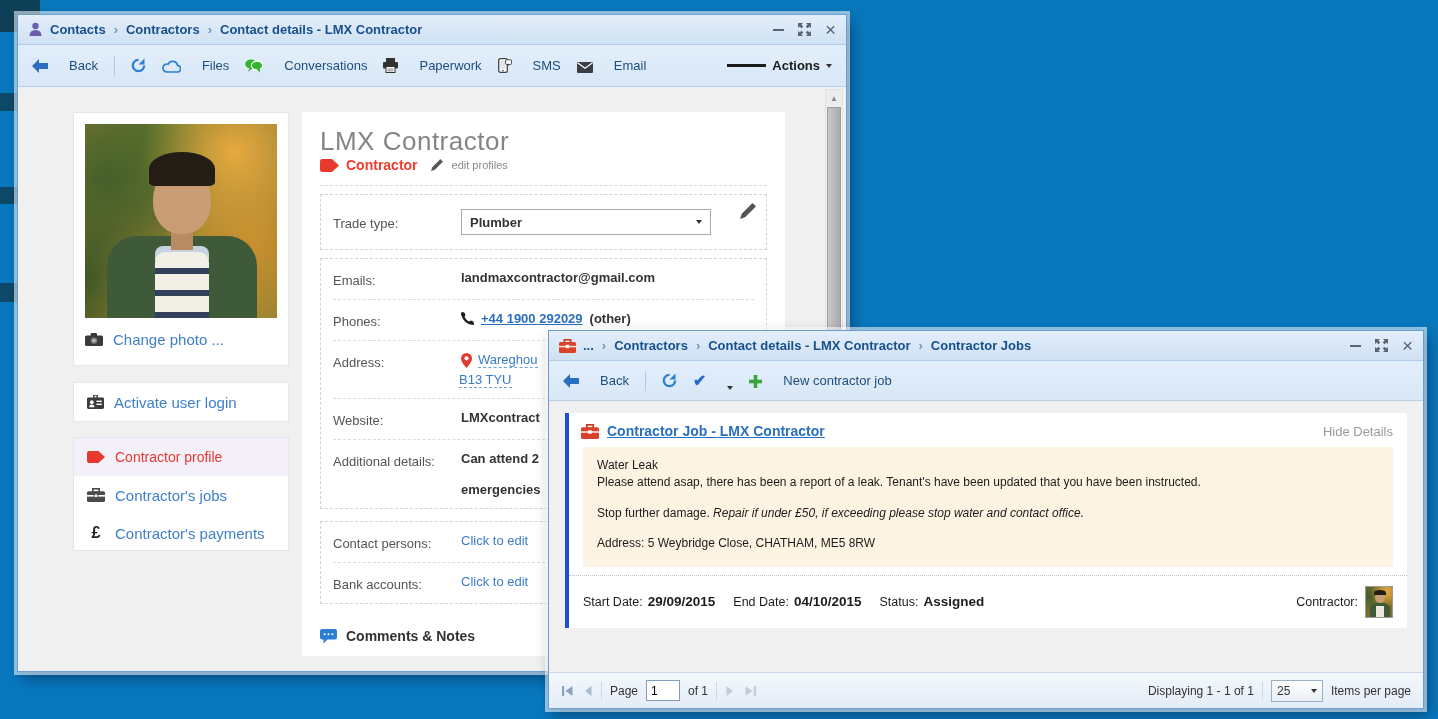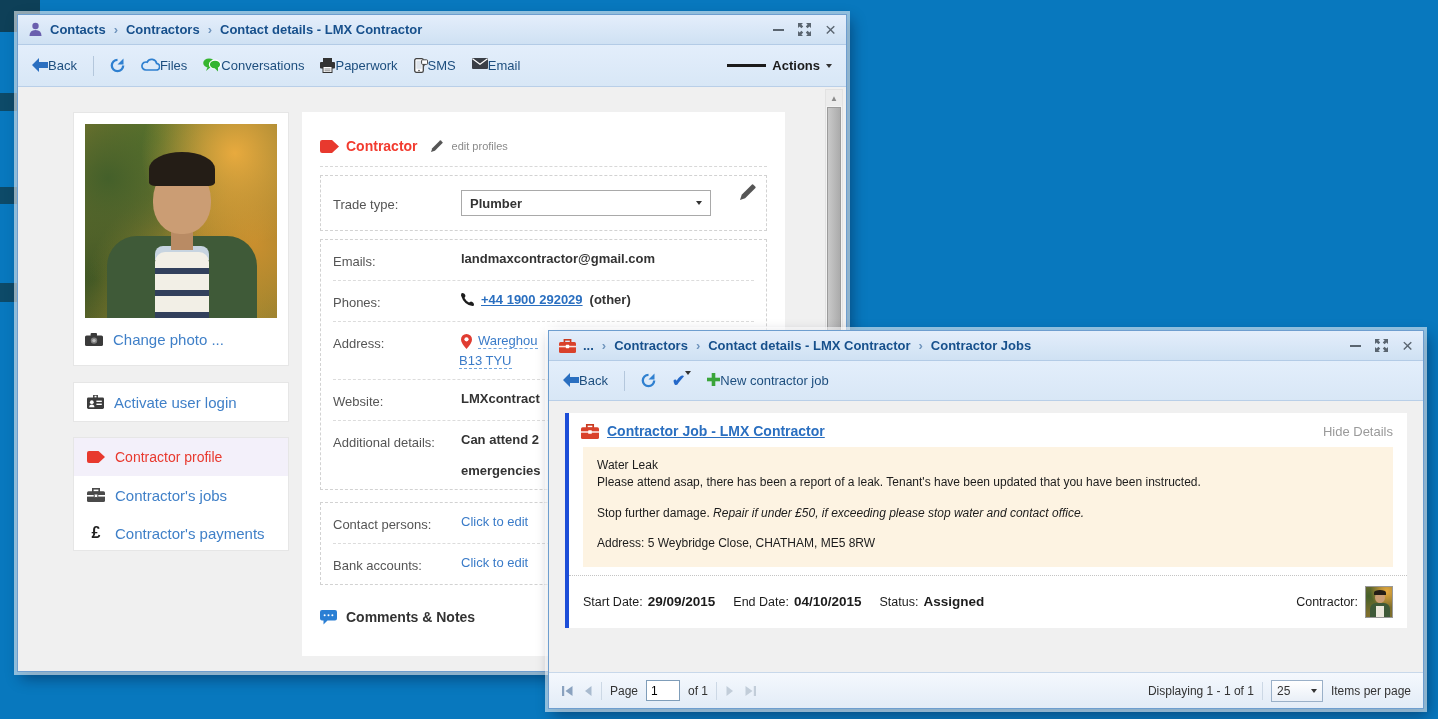--- a/index.html
+++ b/index.html
@@ -46,21 +46,21 @@
   .toolbar {
     background:linear-gradient(#e3eefb,#d8e7f6);
     border-bottom:1px solid #b9cfe8;
     display:flex; align-items:center;
     padding:0 14px; gap:16px;
     font-size:13px; color:#1d4e7e;
     white-space:nowrap;
   }
   #main-window .toolbar { height:42px; flex:0 0 42px; }
   #jobs-window .toolbar { height:40px; flex:0 0 40px; }
-  .tool-btn { display:flex; align-items:flex-start; gap:0; cursor:pointer; }
+  .tool-btn { display:flex; align-items:flex-end; gap:21px; cursor:pointer; }
   .tool-sep { width:1px; height:20px; background:#b4c7dc; }
   .toolbar .spacer { flex:1; }
   .actions-btn { font-weight:bold; color:#1b1b1b; display:flex; align-items:center; gap:6px; }
   .hamburger span { display:block; width:13px; height:2.4px; background:#1b1b1b; margin:2px 0; }
   .caret-down { width:0; height:0; border-left:4px solid transparent; border-right:4px solid transparent; border-top:5px solid #333; }
   .caret-down.small { border-left-width:3px; border-right-width:3px; border-top-width:4px; }
 
   
   .content { flex:1; background:#f0f0f0; position:relative; overflow:hidden; }
 
@@ -87,21 +87,21 @@
   .photo-card .side-link { margin-top:13px; }
   .single-card { padding:0 13px; display:flex; align-items:center; }
   .activate-card { top:295px; height:40px; }
   .group-card { top:350px; height:114px; padding:0; display:block; }
   .group-row { height:38px; display:flex; align-items:center; gap:10px; padding:0 13px; font-size:15px; color:#4080c8; cursor:pointer; }
   .group-row.active { background:#f3f0fa; color:#e8392e; }
   .history-card { top:482px; height:38px; }
 
   .main-panel { position:absolute; left:284px; top:25px; width:483px; height:544px; background:#fff; padding:14px 18px; }
   .contact-name { font-size:26px; color:#858585; font-weight:400; letter-spacing:.5px; }
-  .profile-row { display:flex; align-items:center; gap:7px; margin-top:12px; padding-bottom:12px; border-bottom:1px dashed #d8d8d8; }
+  .profile-row { display:flex; align-items:center; gap:7px; margin-top:0; padding-bottom:12px; border-bottom:1px dashed #d8d8d8; }
   .badge-label { color:#f23b2f; font-weight:bold; font-size:14px; }
   .edit-profiles { color:#8a8a8a; font-size:11px; margin-left:2px; }
   .dash-box { border:1px dashed #d2d2d2; margin-top:8px; padding:0 12px; position:relative; }
   .field-row { display:flex; align-items:flex-start; font-size:13px; color:#555; padding:11px 0; }
   .field-row + .field-row { border-top:1px dashed #dcdcdc; }
   .field-label { width:128px; flex:0 0 128px; padding-top:3px; }
   .field-value { font-weight:bold; color:#333; font-size:13px; }
   .select {
     width:250px; height:26px; background:#fff; border:1px solid #a9a9a9;
     display:flex; align-items:center; padding:0 8px; cursor:pointer;
@@ -342,20 +342,21 @@
         <span>Contractor's jobs</span>
       </div>
       <div class="group-row">
         <span class="icon" style="font-weight:bold;color:#222;font-size:16px;width:18px;justify-content:center">£</span>
         <span>Contractor's payments</span>
       </div>
     </div>
 
 
     <div class="main-panel">
+      <div class="contact-name">LMX Contractor</div>
 
       <div class="profile-row">
         <span class="icon">
           <svg width="19" height="13" viewBox="0 0 19 13">
               <path d="M0 2.2 Q0 0 2.2 0 L12 0 L19 6.5 L12 13 L2.2 13 Q0 13 0 10.8Z" fill="#e8392e"></path>
             </svg>
         </span>
         <span class="badge-label">Contractor</span>
         <span class="icon" style="margin-left:6px">
           <svg width="12" height="12" viewBox="0 0 14 14">

